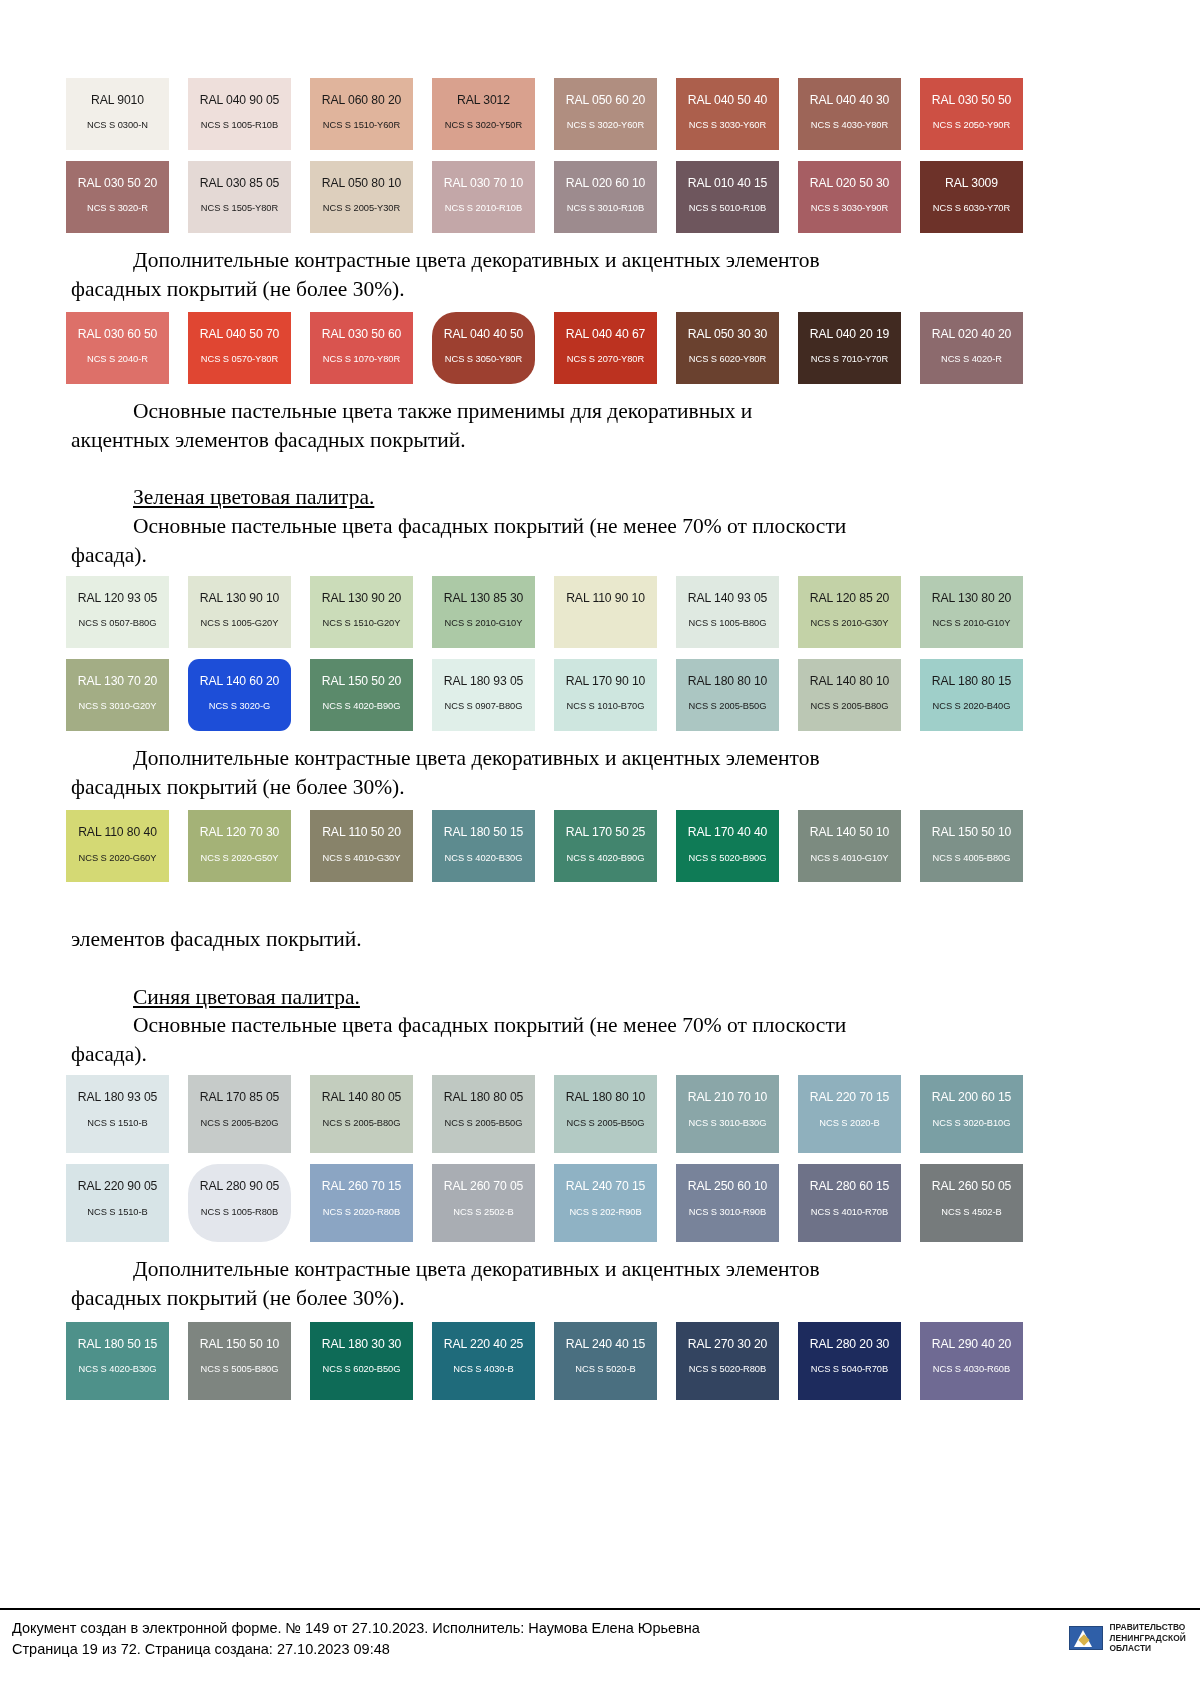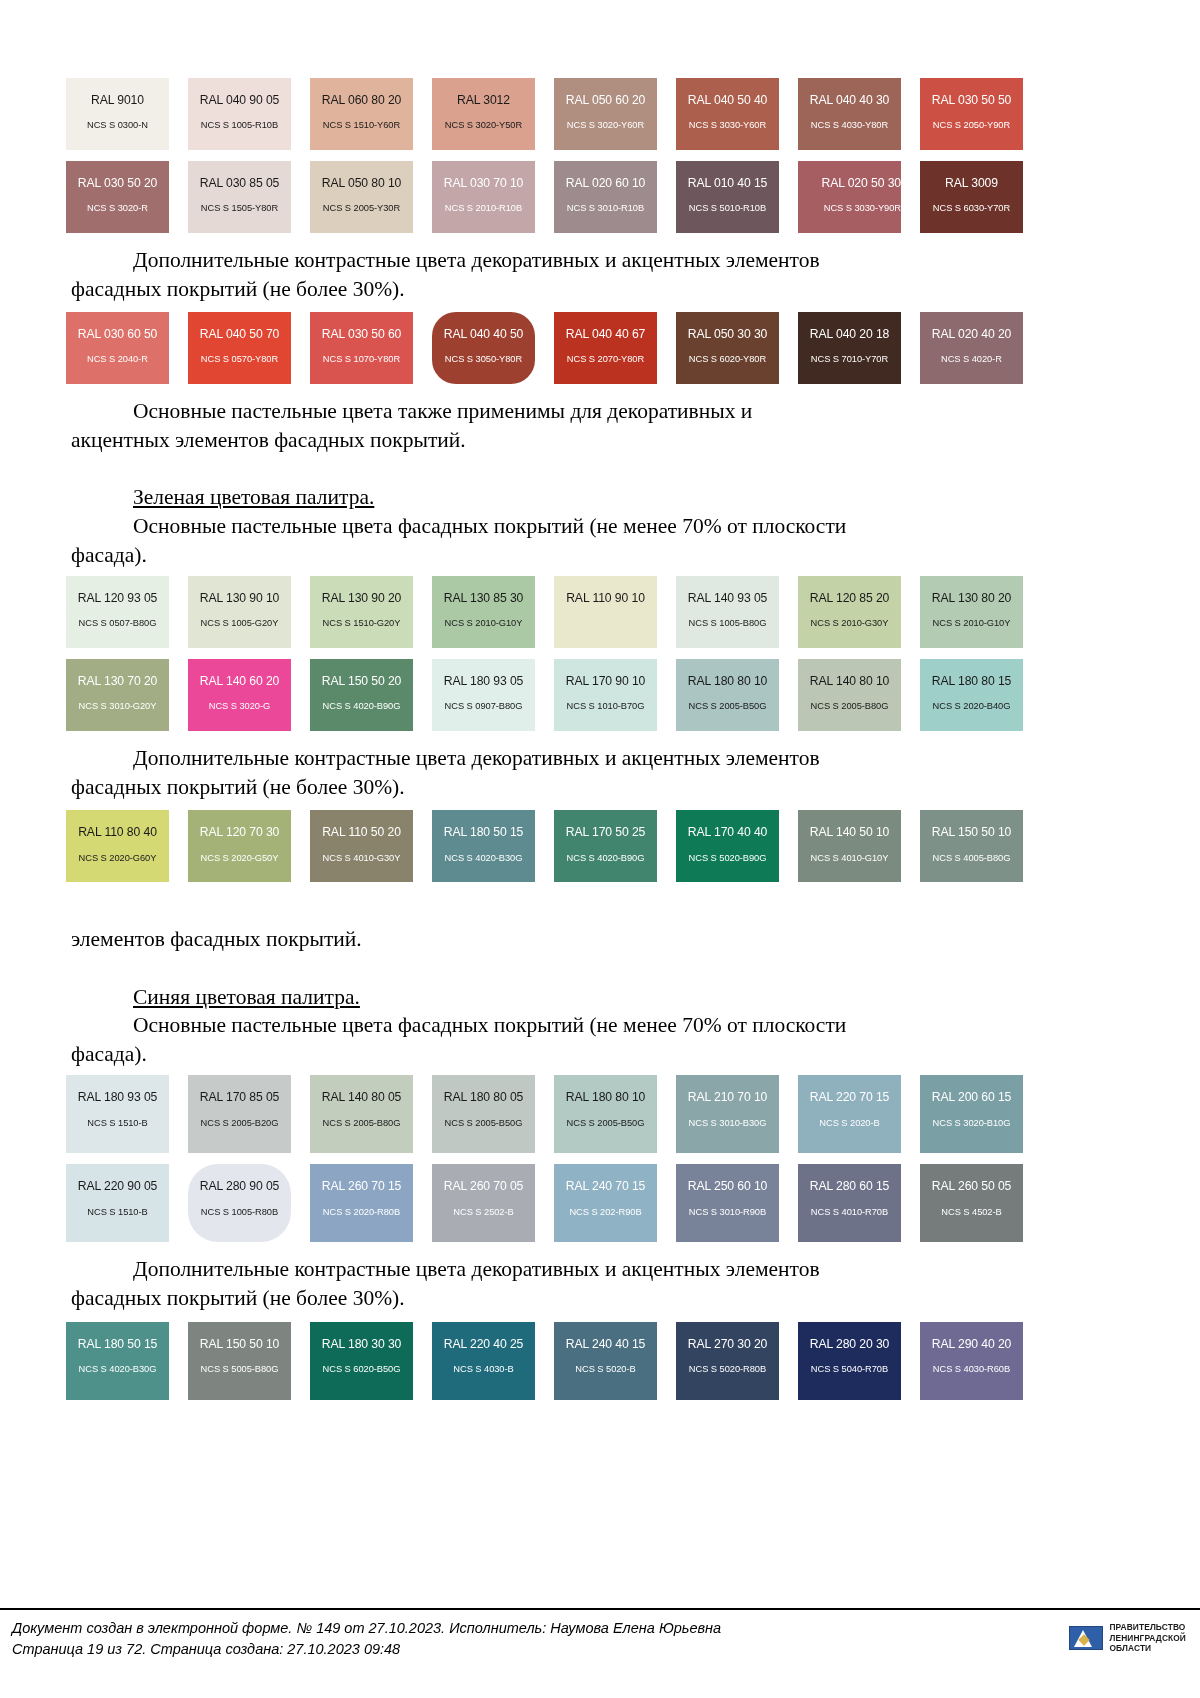--- a/index.html
+++ b/index.html
@@ -102,21 +102,20 @@
   }
   .footer {
     position: absolute;
     left: 12px;
     top: 1618px;
     width: 1180px;
     font-family: "Liberation Sans", "DejaVu Sans", sans-serif;
     font-size: 14.5px;
     line-height: 1.42;
     color: #000;
-    font-style: italic;
   }
   .footer .line { white-space: nowrap; }
 
   .gov-mark {
     position: absolute;
     right: 14px;
     top: 1622px;
     display: flex;
     align-items: center;
     gap: 7px;
@@ -216,21 +215,21 @@
         <div class="ncs">NCS S 2010-R10B</div>
       </div>
       <div class="swatch dark" style="background: rgb(157, 139, 142);">
         <div class="ral">RAL 020 60 10</div>
         <div class="ncs">NCS S 3010-R10B</div>
       </div>
       <div class="swatch dark" style="background: rgb(110, 86, 93);">
         <div class="ral">RAL 010 40 15</div>
         <div class="ncs">NCS S 5010-R10B</div>
       </div>
-      <div class="swatch dark" style="background: rgb(166, 94, 99); align-items: flex-end;">
+      <div class="swatch dark" style="background: rgb(166, 94, 99);">
         <div class="ral">RAL 020 50 30</div>
         <div class="ncs">NCS S 3030-Y90R</div>
       </div>
       <div class="swatch dark" style="background: rgb(109, 50, 41);">
         <div class="ral">RAL 3009</div>
         <div class="ncs">NCS S 6030-Y70R</div>
       </div>
     </div>
 
   <div style="height:13px"></div>
@@ -261,21 +260,21 @@
       </div>
       <div class="swatch dark" style="background: rgb(188, 50, 32);">
         <div class="ral">RAL 040 40 67</div>
         <div class="ncs">NCS S 2070-Y80R</div>
       </div>
       <div class="swatch dark" style="background: rgb(106, 65, 47);">
         <div class="ral">RAL 050 30 30</div>
         <div class="ncs">NCS S 6020-Y80R</div>
       </div>
       <div class="swatch dark" style="background: rgb(65, 42, 33);">
-        <div class="ral">RAL 040 20 18</div>
+        <div class="ral">RAL 040 20 19</div>
         <div class="ncs">NCS S 7010-Y70R</div>
       </div>
       <div class="swatch dark" style="background: rgb(140, 106, 109);">
         <div class="ral">RAL 020 40 20</div>
         <div class="ncs">NCS S 4020-R</div>
       </div>
     </div>
 
   <div style="height:13px"></div>
 
@@ -330,21 +329,21 @@
         <div class="ral">RAL 130 80 20</div>
         <div class="ncs">NCS S 2010-G10Y</div>
       </div>
     </div>
   <div class="spacer-sm"></div>
   <div class="swatch-row">
       <div class="swatch dark" style="background: rgb(163, 173, 133);">
         <div class="ral">RAL 130 70 20</div>
         <div class="ncs">NCS S 3010-G20Y</div>
       </div>
-      <div class="swatch dark" style="background: #ec4899;">
+      <div class="swatch dark" style="background: #1d4ed8; border-radius: 11px;">
         <div class="ral">RAL 140 60 20</div>
         <div class="ncs">NCS S 3020-G</div>
       </div>
       <div class="swatch dark" style="background: rgb(91, 138, 107);">
         <div class="ral">RAL 150 50 20</div>
         <div class="ncs">NCS S 4020-B90G</div>
       </div>
       <div class="swatch light" style="background: rgb(224, 239, 233);">
         <div class="ral">RAL 180 93 05</div>
         <div class="ncs">NCS S 0907-B80G</div>

